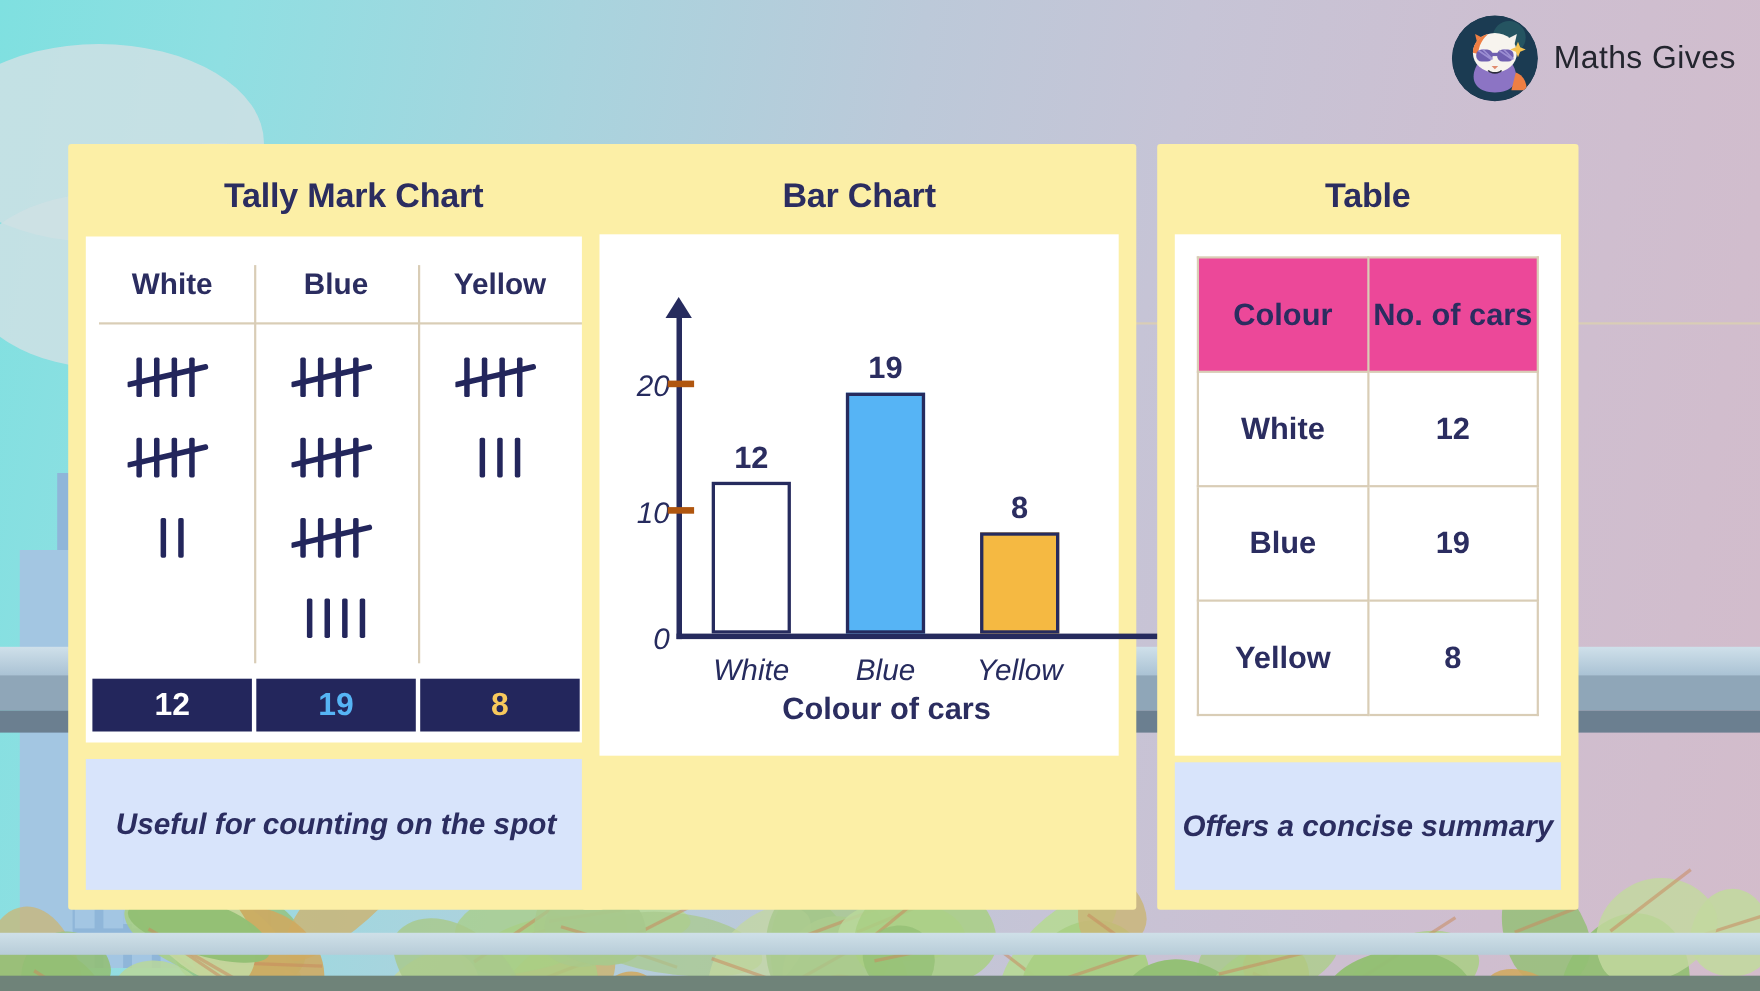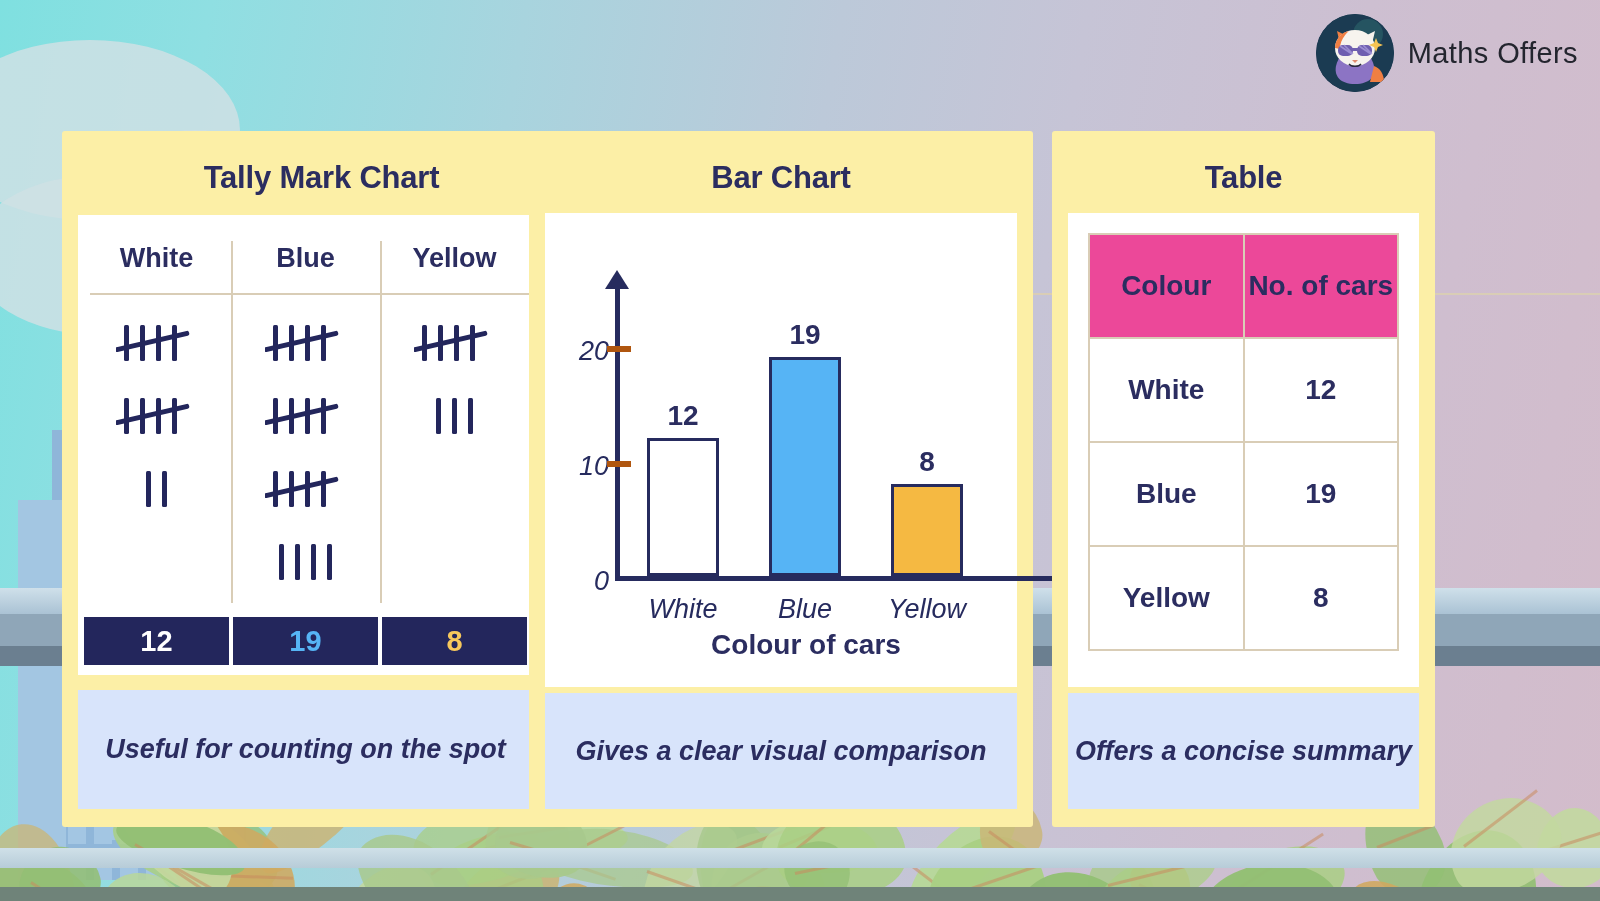--- a/index.html
+++ b/index.html
@@ -374,21 +374,21 @@
         <rect x="41" y="31" width="15" height="11" rx="5" fill="#6f5fb0"></rect>
         <rect x="36" y="34" width="6" height="3" fill="#6f5fb0"></rect>
         <path d="M24 32l12 8M28 31l9 9" stroke="#a79adb" stroke-width="1.6" opacity=".8"></path>
         <path d="M43 32l12 8M47 31l9 9" stroke="#a79adb" stroke-width="1.6" opacity=".8"></path>
         <path d="M36 46h6l-3 3z" fill="#e08b6d"></path>
         <path d="M33 50c2 3 10 3 12 0" stroke="#2b2b3d" stroke-width="1.4" fill="none"></path>
         <path d="M60 24l2 5 5 2-5 2-2 5-2-5-5-2 5-2z" fill="#f6c453"></path>
         <path d="M58 52c6 2 10 8 10 16h-14z" fill="#ef7f43"></path>
       </svg>
     </div>
-    <div class="brand-name">Maths Offers</div>
+    <div class="brand-name">Maths Gives</div>
   </div>
 </div>
 
 <div class="panels">
 
   <div class="panel p1">
     <div class="panel-title">Tally Mark Chart</div>
     <div class="card">
       <div class="tally">
         <div class="tally-grid" id="tallyGrid">
@@ -493,21 +493,20 @@
             <div class="bar" style="left: 168px; width: 72px; height: 218.88px; background: rgb(86, 180, 245);"></div>
             <div class="barval" style="left: 168px; width: 72px; bottom: 229.88px;">19</div>
             <div class="xtxt" style="left: 140px; width: 128px; bottom: -44px;">Blue</div>
             <div class="bar" style="left: 290px; width: 72px; height: 92.16px; background: rgb(245, 185, 66);"></div>
             <div class="barval" style="left: 290px; width: 72px; bottom: 103.16px;">8</div>
             <div class="xtxt" style="left: 262px; width: 128px; bottom: -44px;">Yellow</div>
           </div>
         <div class="xlabel">Colour of cars</div>
       </div>
     </div>
-    <div class="footer-note">Gives a clear visual comparison</div>
   </div>
 
   <div class="panel p3">
     <div class="panel-title">Table</div>
     <div class="card">
       <table class="dtable">
         <thead>
             <tr id="dthead">
               <th>Colour</th>
               <th>No. of cars</th>

